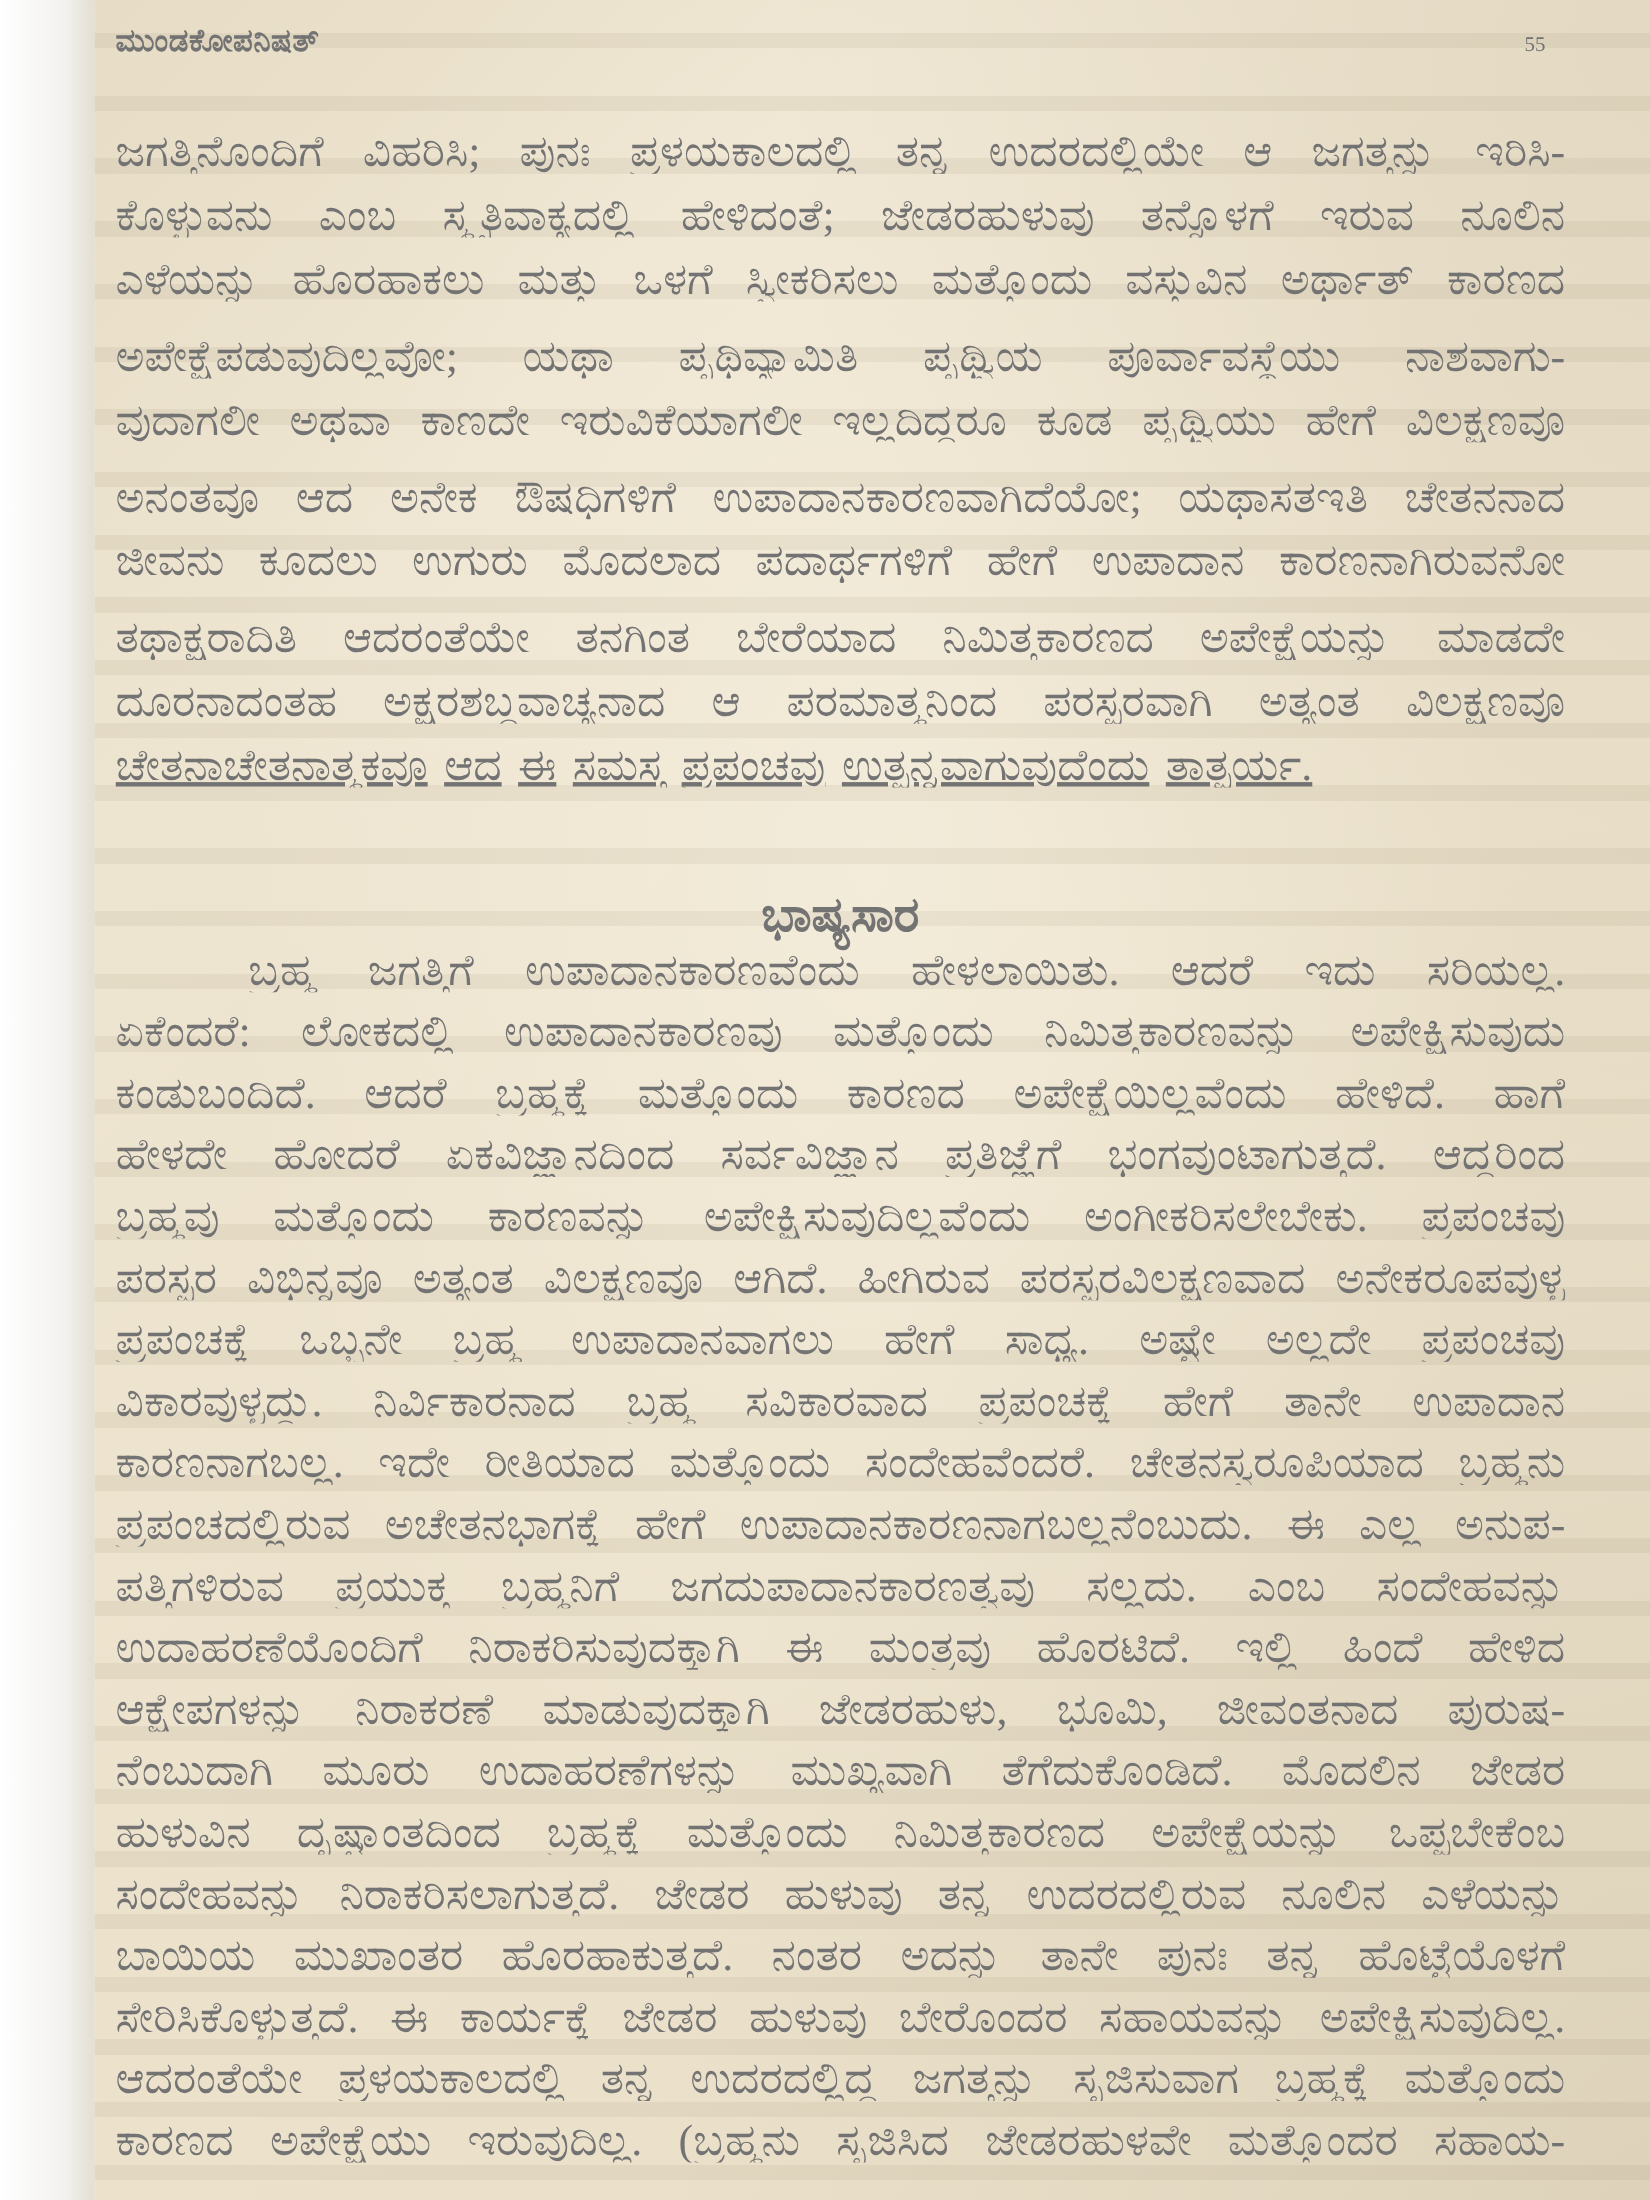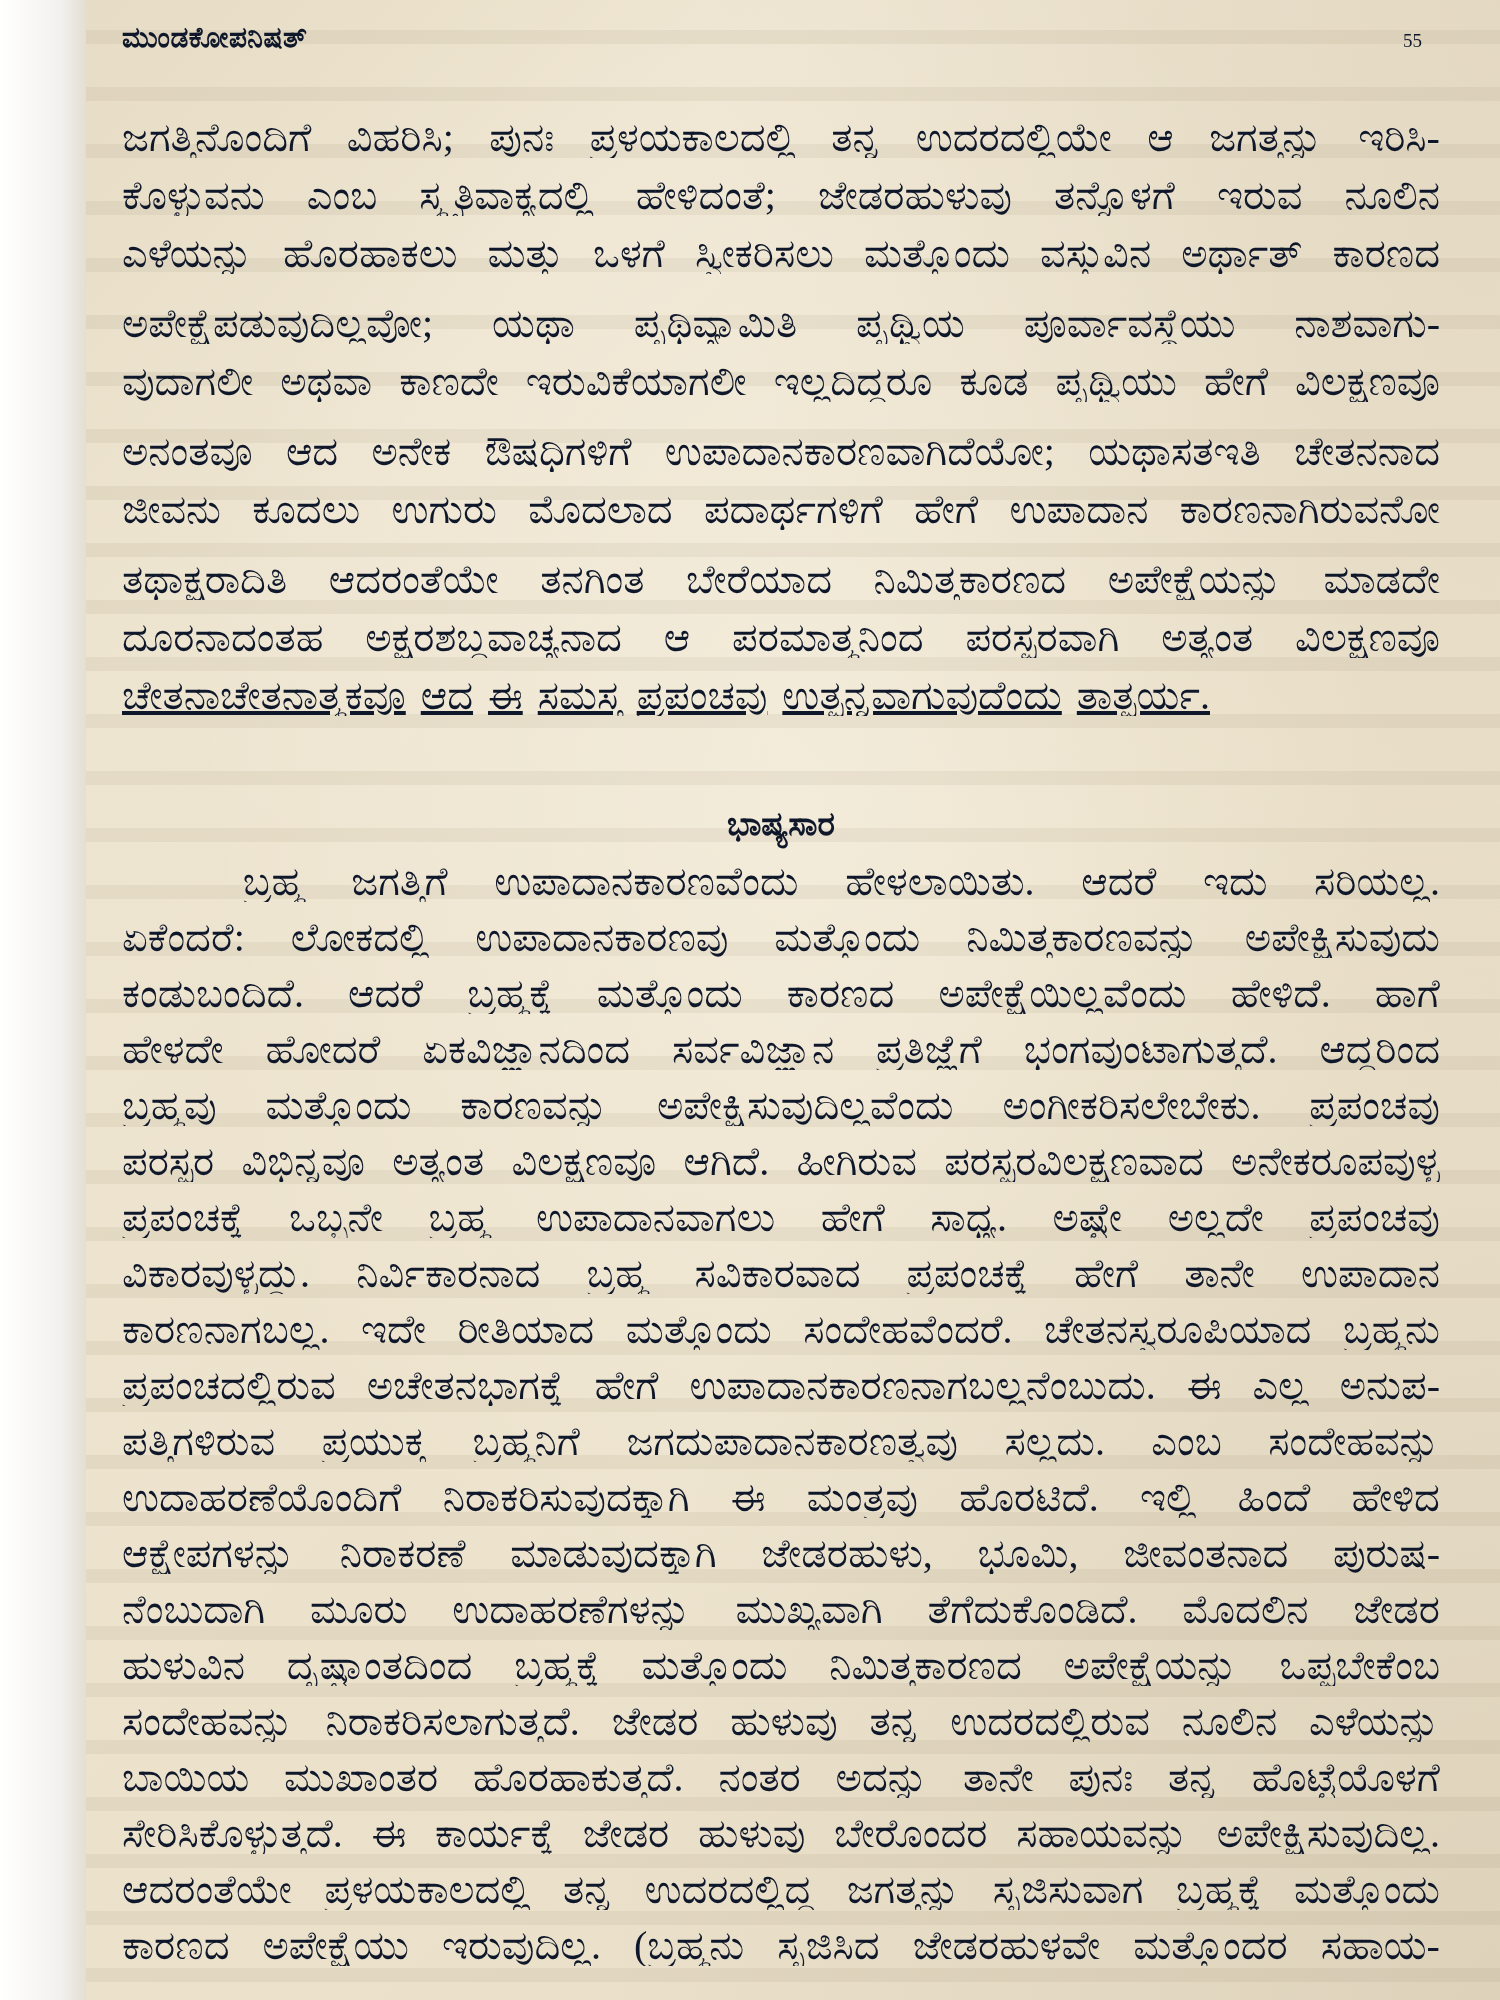--- a/index.html
+++ b/index.html
@@ -29,38 +29,38 @@
       rgba(116,96,64,0.07) 30px, rgba(116,96,64,0.07) 44px,
       rgba(0,0,0,0) 44px, rgba(0,0,0,0) 57px);
     mix-blend-mode:multiply;
   }
   .paper::after{
     content:"";position:absolute;inset:0;
     background:radial-gradient(ellipse at 100% 100%, rgba(120,95,60,0.10), rgba(0,0,0,0) 45%),
                radial-gradient(ellipse at 100% 0%, rgba(120,95,60,0.08), rgba(0,0,0,0) 40%);
   }
   .text-block{
-    position:absolute;left:122px;top:0;width:1318px;height:1740px;z-index:3;
-    color:#0f172a;
+    position:absolute;left:105px;top:0;width:1318px;height:1740px;z-index:3;
+    color:#737373;
   }
   .page-header{
     position:absolute;left:0;top:22px;width:100%;
     display:flex;justify-content:space-between;align-items:baseline;
   }
   .book-title{
     font-weight:bold;font-size:28px;letter-spacing:0.5px;
     transform:scaleY(1.02);
   }
   .page-number{font-size:19px;padding-right:18px;}
   .para{position:absolute;left:0;width:100%;}
   .para-1{top:118px;}
   .para-2{top:862px;}
   .section-heading{
     position:absolute;top:806px;left:0;width:100%;
-    text-align:center;font-weight:bold;font-size:33px;
+    text-align:center;font-weight:bold;font-size:44px;
   }
   .line{
     display:flex;flex-wrap:nowrap;align-items:baseline;
     font-size:40px;line-height:40px;overflow:hidden;
     white-space:nowrap;
   }
   .para-1 .line{margin-bottom:18px;}
   .para-2 .line{margin-bottom:16px;}
   .line.just{justify-content:space-between;}
   .line.flush{justify-content:flex-start;gap:15px;text-decoration:underline;}

